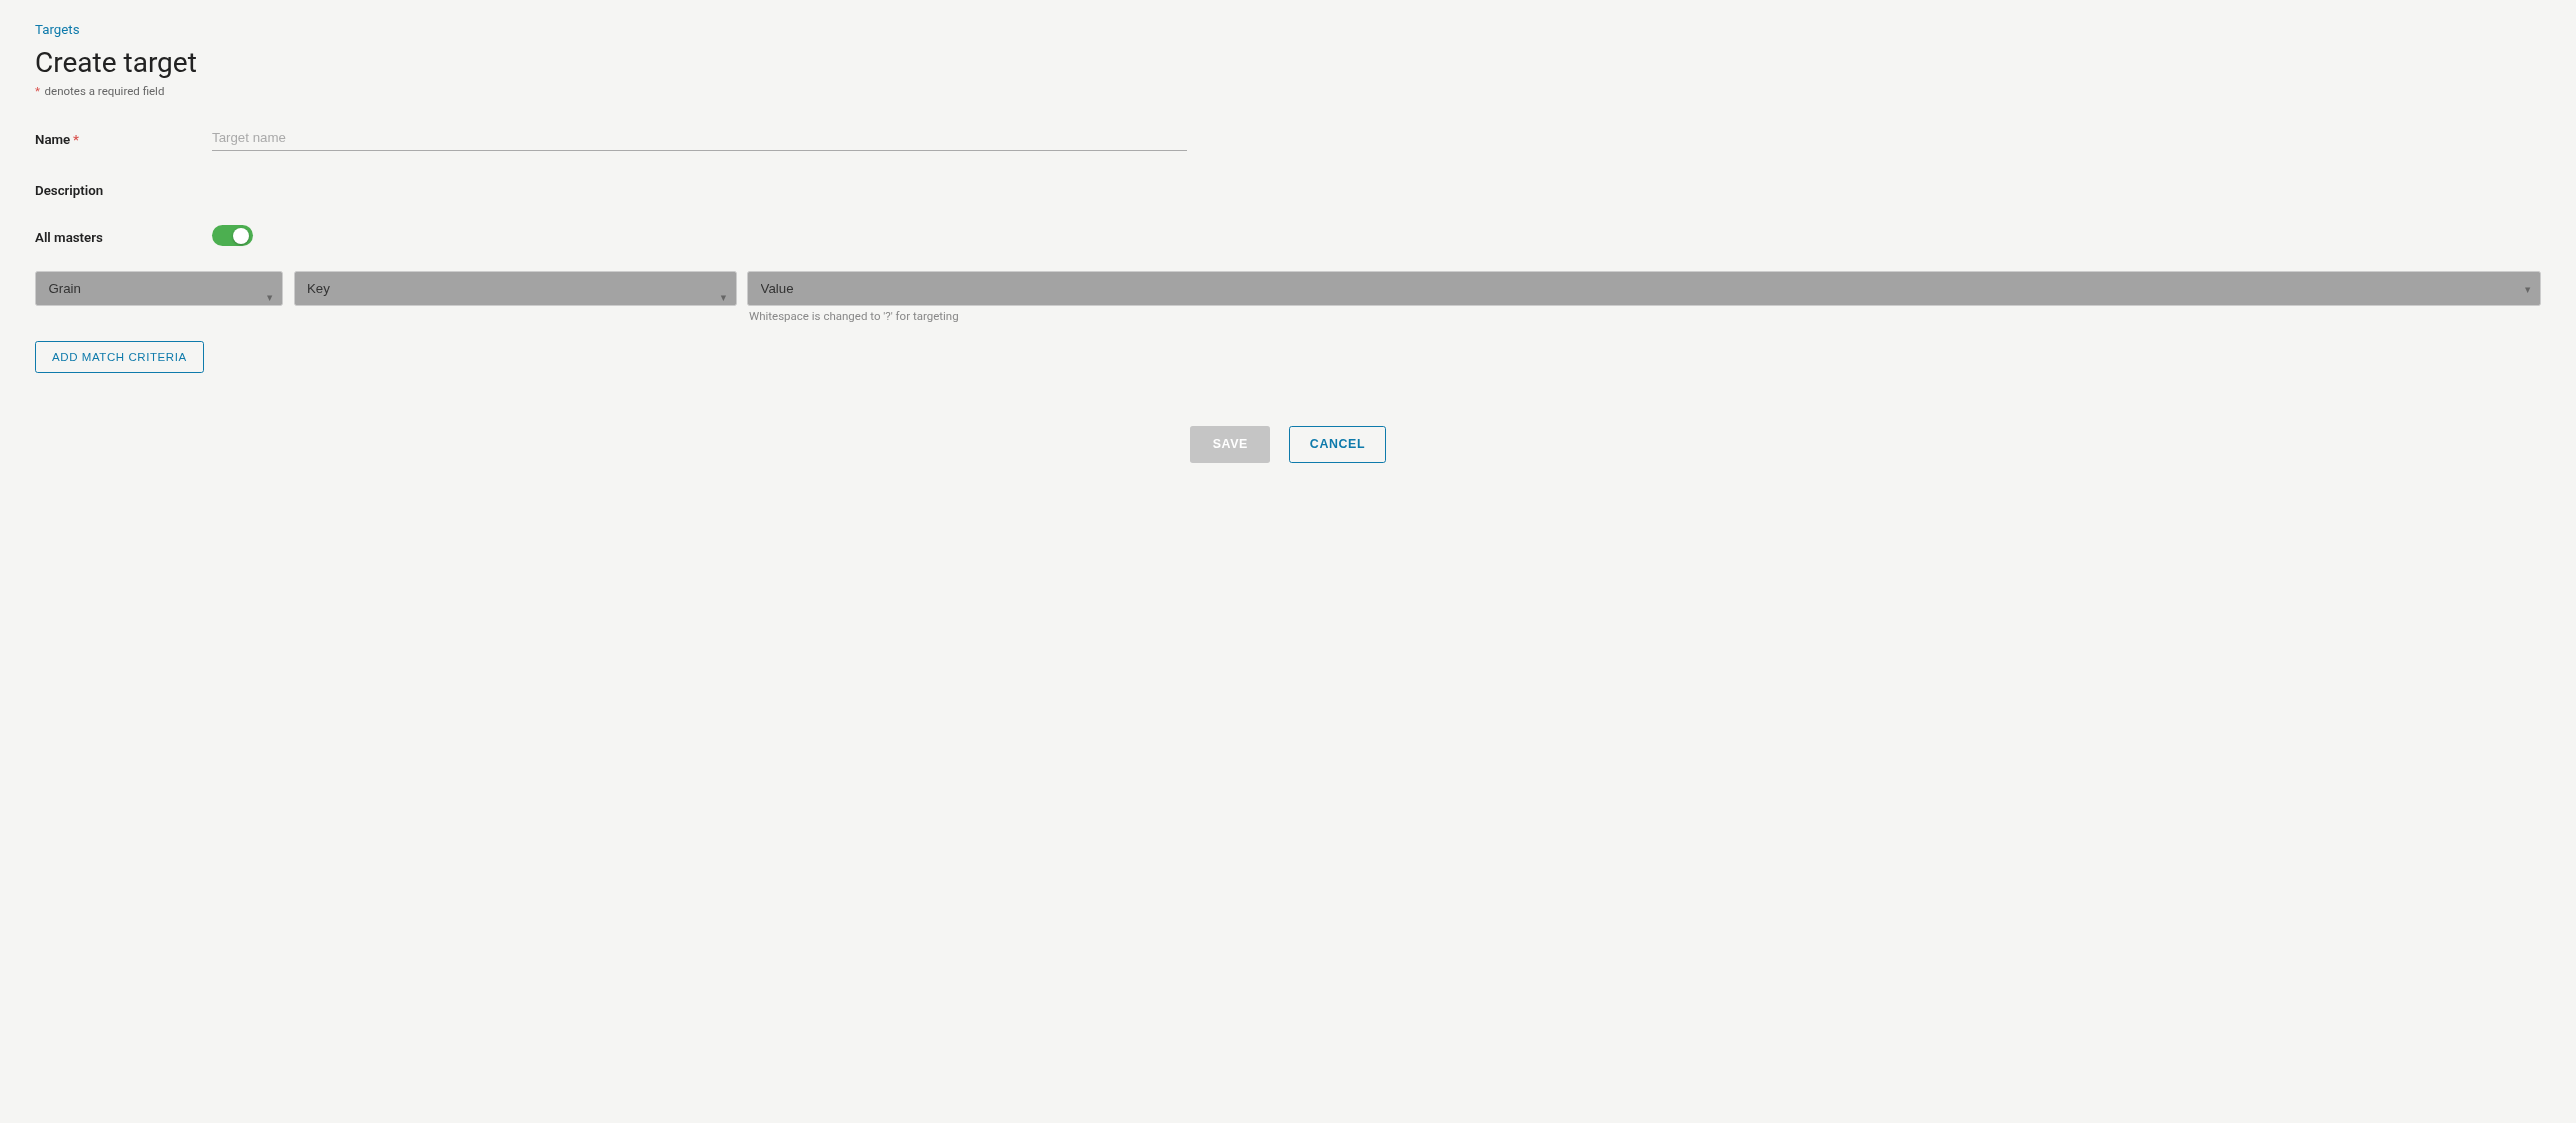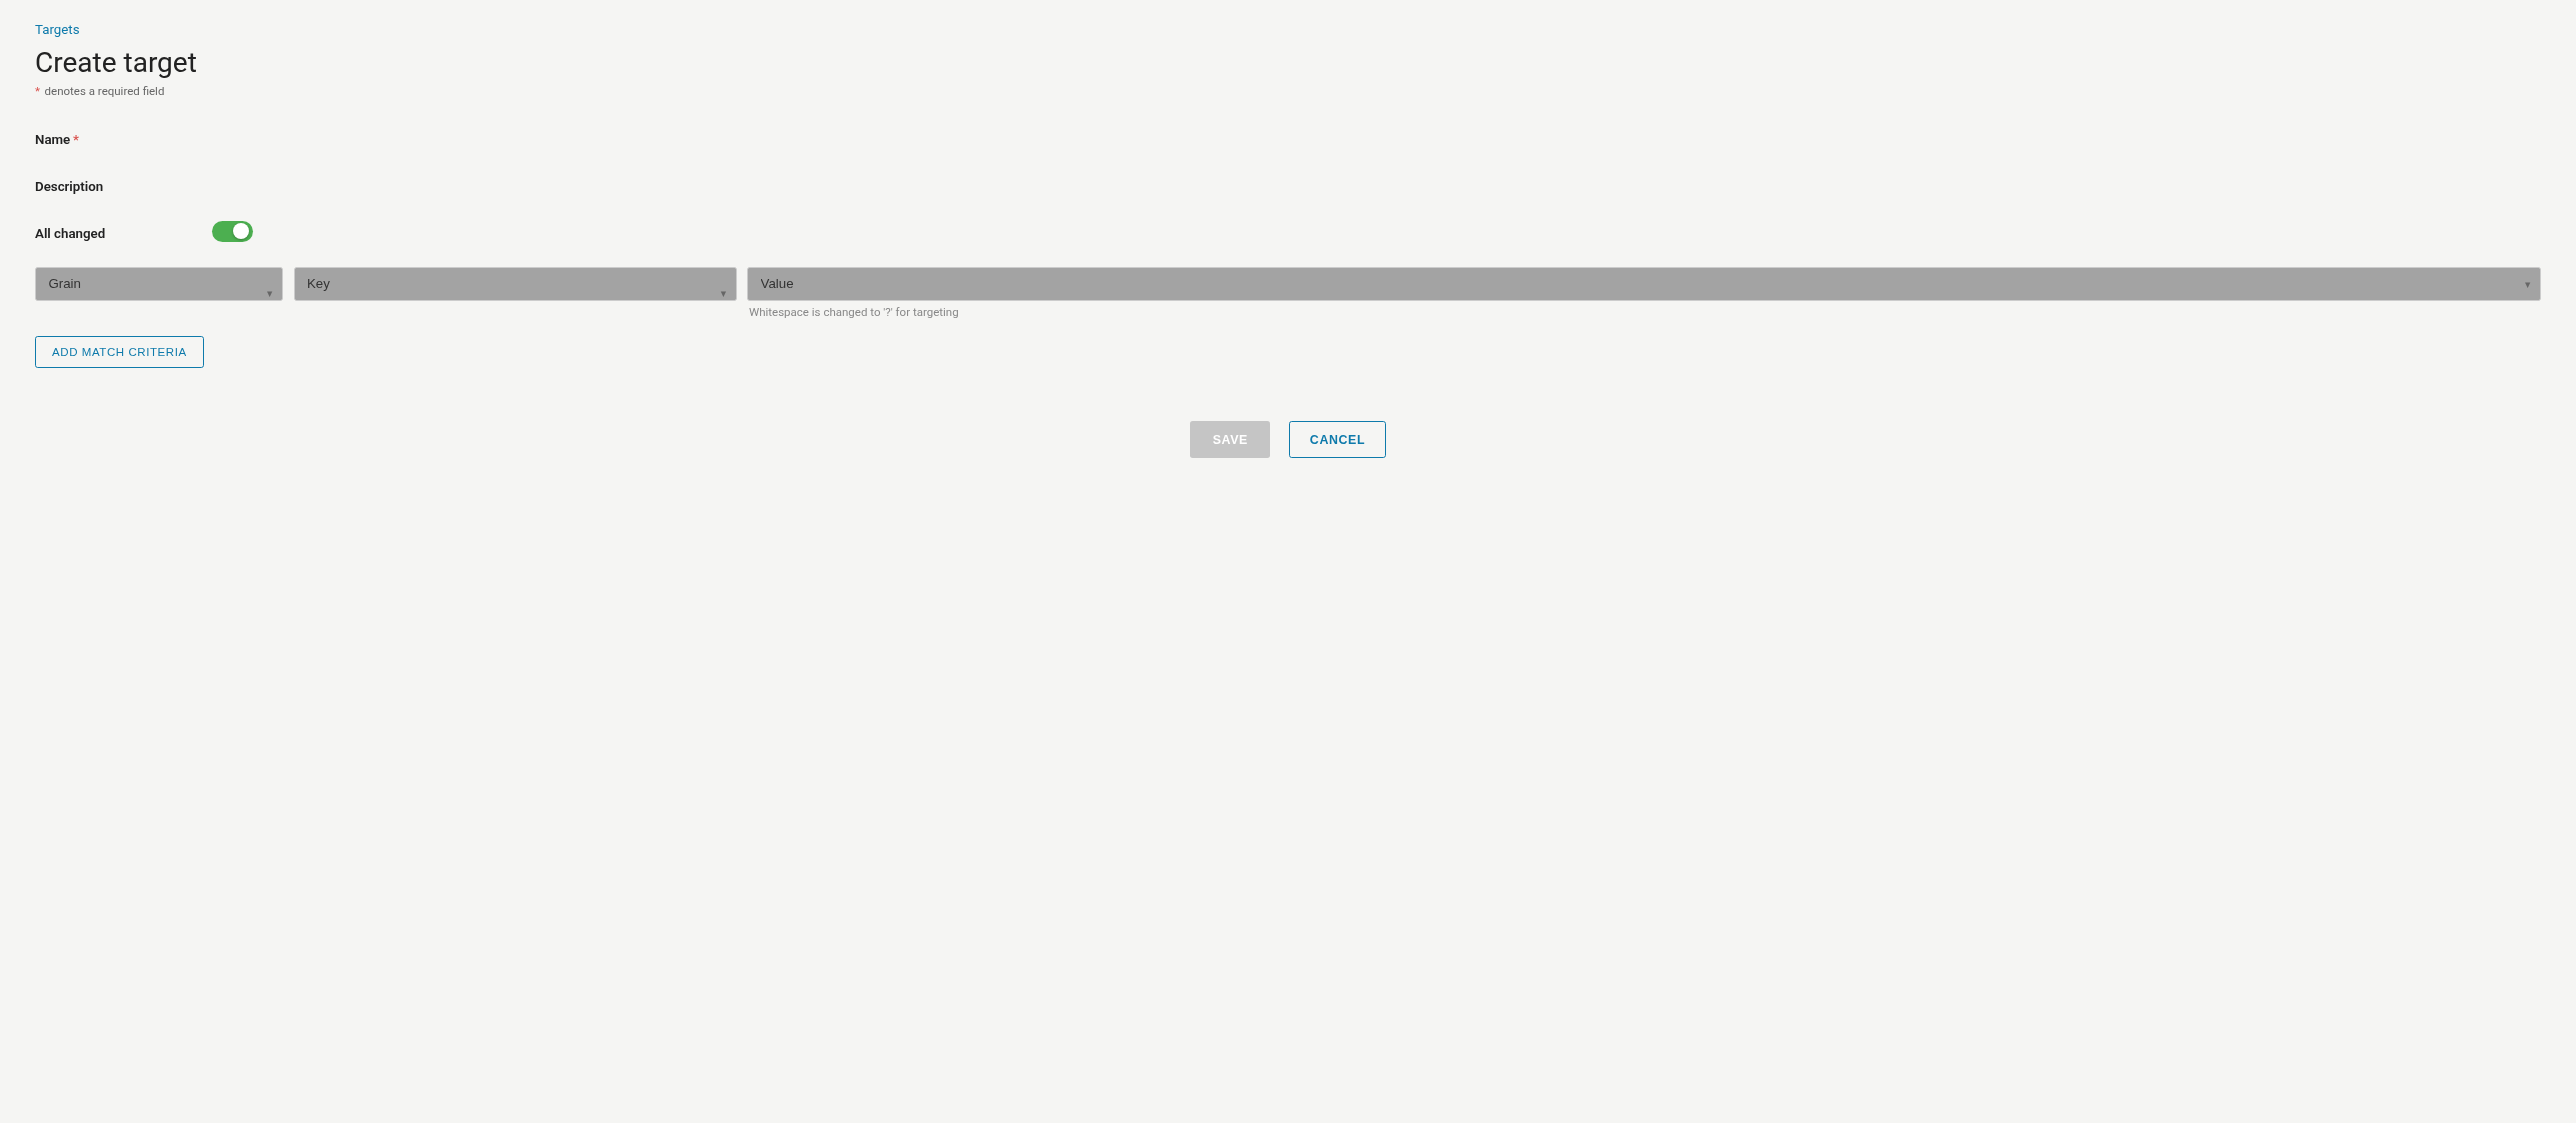--- a/index.html
+++ b/index.html
@@ -256,28 +256,29 @@
   <span>denotes a required field</span>
 </p>
 
 
 <div class="form-section">
 
   <div class="form-row">
     <label class="form-label">
       <span>Name</span><span class="req-star">*</span>
     </label>
+    <input type="text" class="form-input" placeholder="Target name" style="">
   </div>
 
   <div class="form-row">
     <label class="form-label">Description</label>
   </div>
 
   <div class="form-row">
-    <div class="form-label">All changed</div>
+    <div class="form-label">All masters</div>
     <div class="toggle-wrapper">
       <label class="toggle">
         <input type="checkbox" checked="" style="">
         <span class="toggle-slider"></span>
       </label>
     </div>
   </div>
 
 </div>
 

